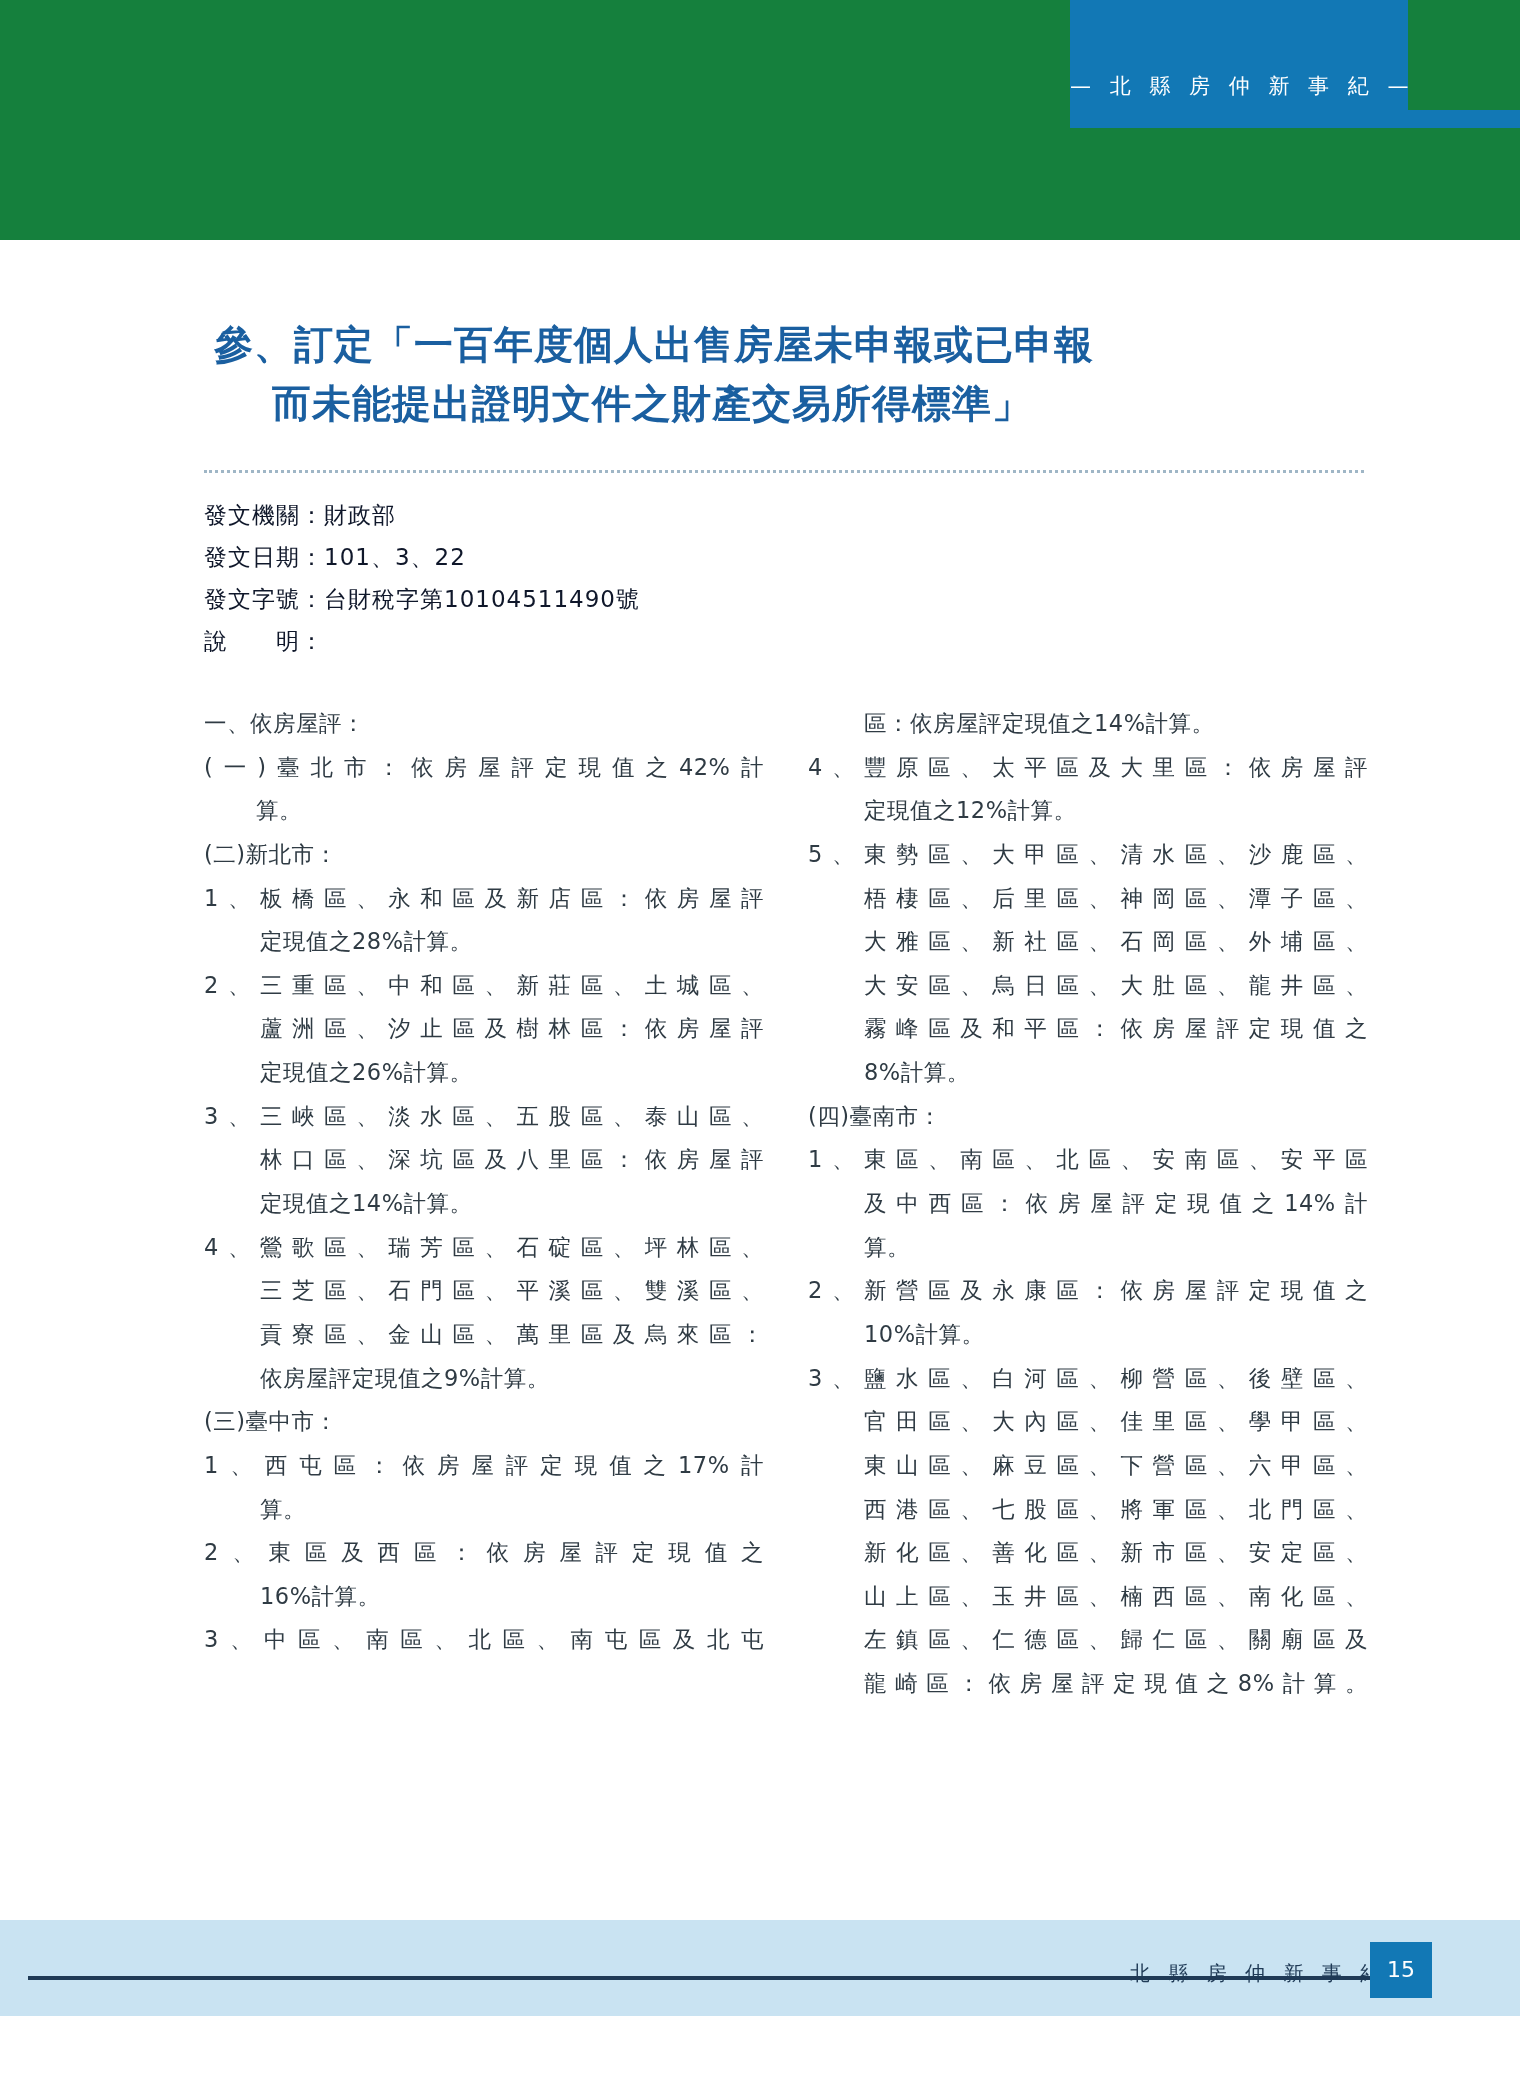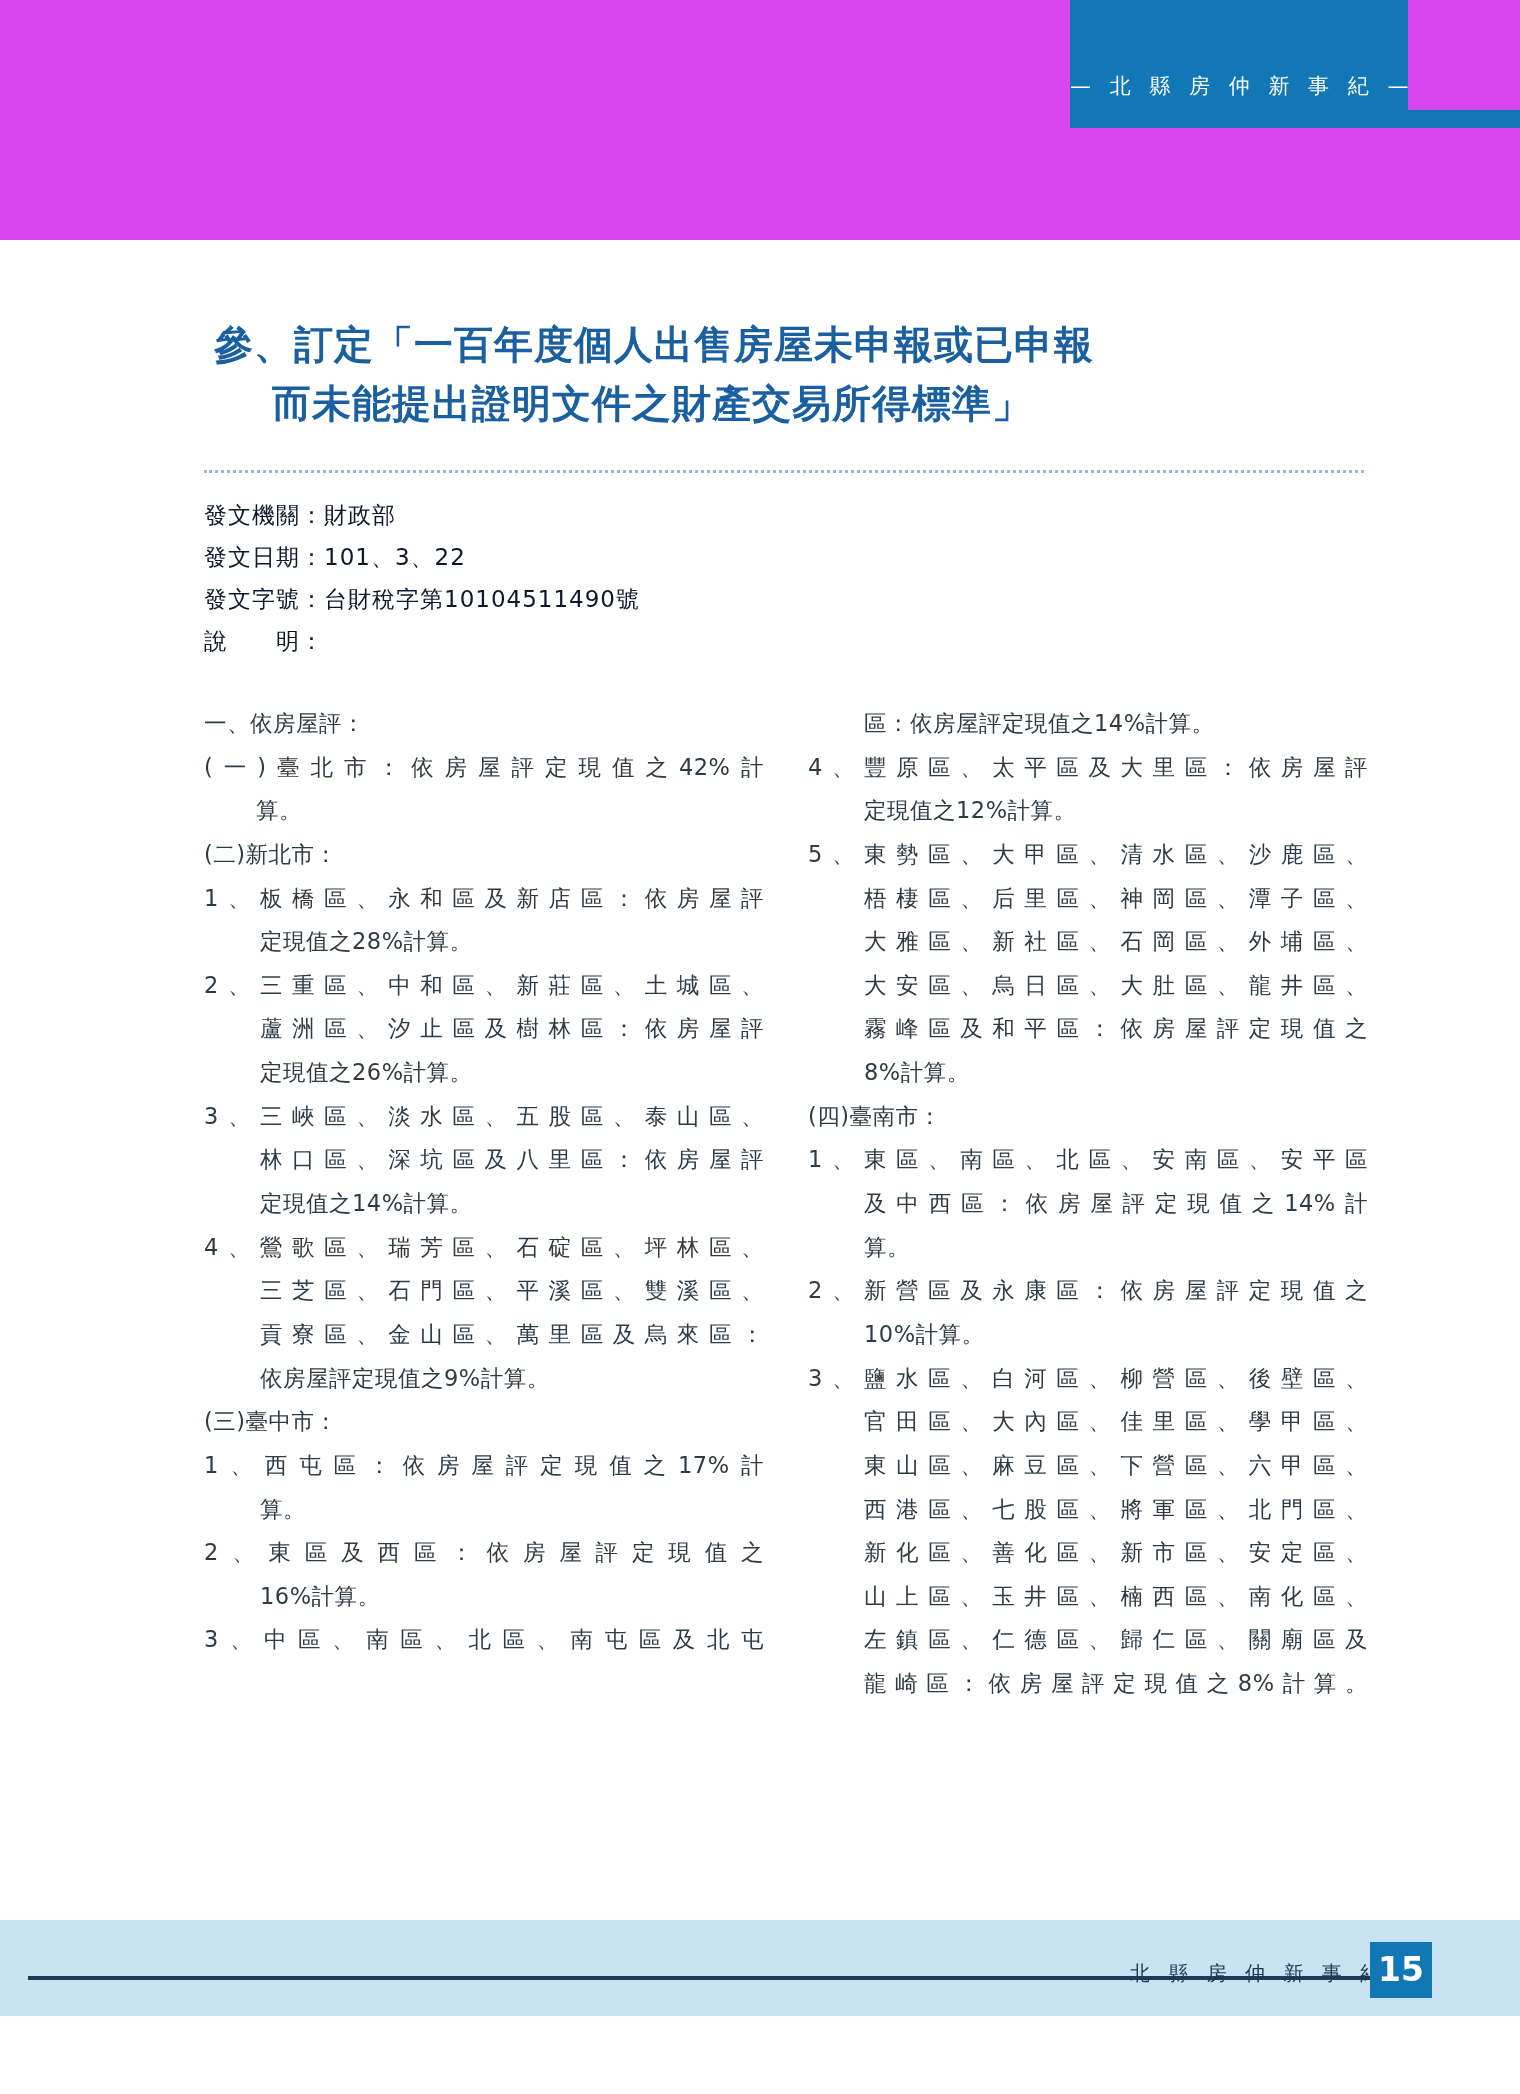--- a/index.html
+++ b/index.html
@@ -15,21 +15,21 @@
     overflow: hidden;
   }
 
   
   .page-header {
     position: absolute;
     top: 0;
     left: 0;
     width: 1520px;
     height: 240px;
-    background: #d946ef;
+    background: #15803d;
   }
   .header-tab {
     position: absolute;
     top: 0;
     left: 1070px;
     width: 338px;
     height: 128px;
     background: #1278b5;
   }
   .header-tab-label {
@@ -165,22 +165,22 @@
     white-space: nowrap;
   }
   .page-number {
     position: absolute;
     top: 22px;
     left: 1370px;
     width: 62px;
     height: 56px;
     background: #1278b5;
     color: #ffffff;
-    font-size: 33px;
-    font-weight: bold;
+    font-size: 22px;
+    font-weight: normal;
     text-align: center;
     line-height: 56px;
   }
 </style>
 </head>
 <body>
 
 <div class="page-header">
   <div class="header-tab">
     <div class="header-tab-label">— 北 縣 房 仲 新 事 紀 —</div>

